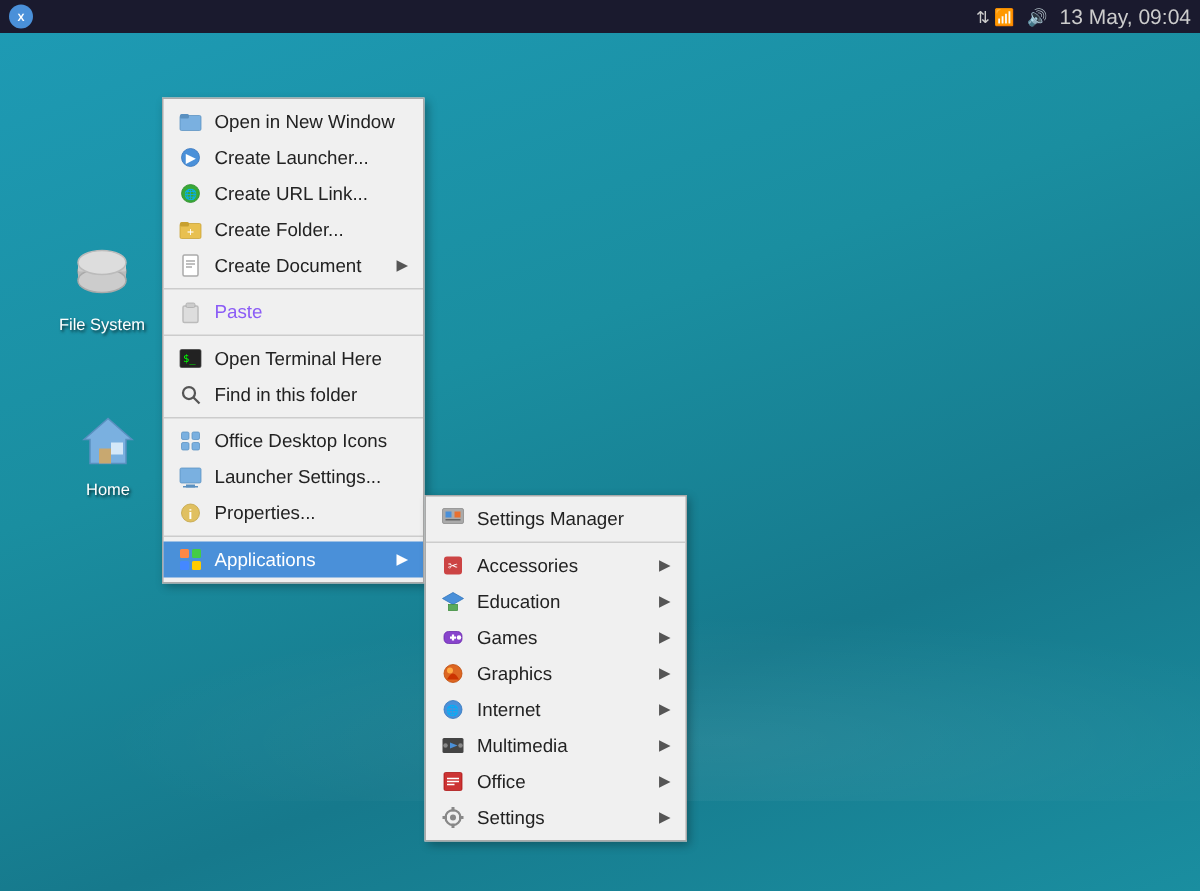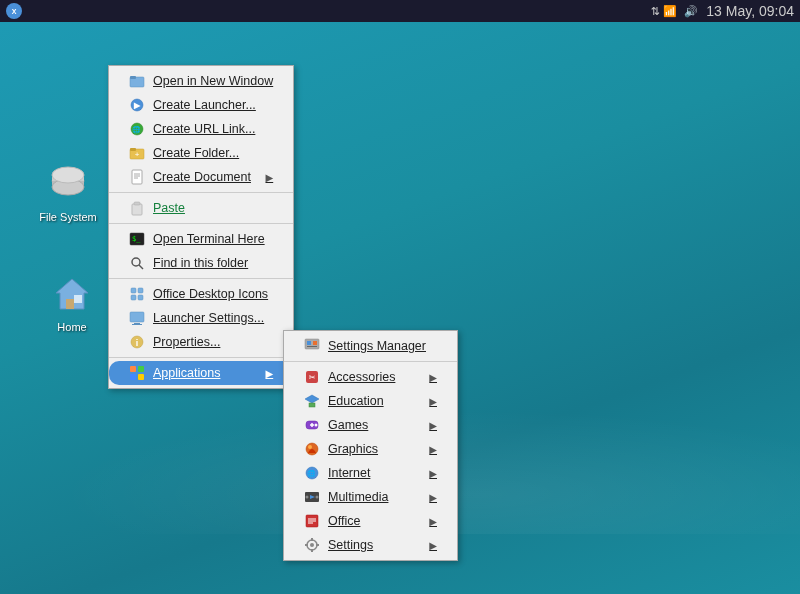--- a/index.html
+++ b/index.html
@@ -115,38 +115,36 @@
       border: 1px solid #aaa;
       box-shadow: 2px 2px 6px rgba(0,0,0,0.3);
       min-width: 175px;
       z-index: 200;
       padding: 3px 0;
     }
 
     .menu-item {
       display: flex;
       align-items: center;
-      padding: 4px 20px;
+      padding: 4px 10px;
       gap: 8px;
       cursor: pointer;
       white-space: nowrap;
       color: #222;
       font-size: 12.5px;
       position: relative;
-      text-decoration: underline;
     }
 
     .menu-item.highlighted {
       background: #4a90d9;
       color: white;
-      border-radius: 10px;
     }
 
     .menu-item.disabled {
-      color: #15803d;
+      color: #8b5cf6;
       cursor: default;
     }
 
     .menu-item .item-icon {
       width: 16px;
       height: 16px;
       flex-shrink: 0;
       display: flex;
       align-items: center;
       justify-content: center;

